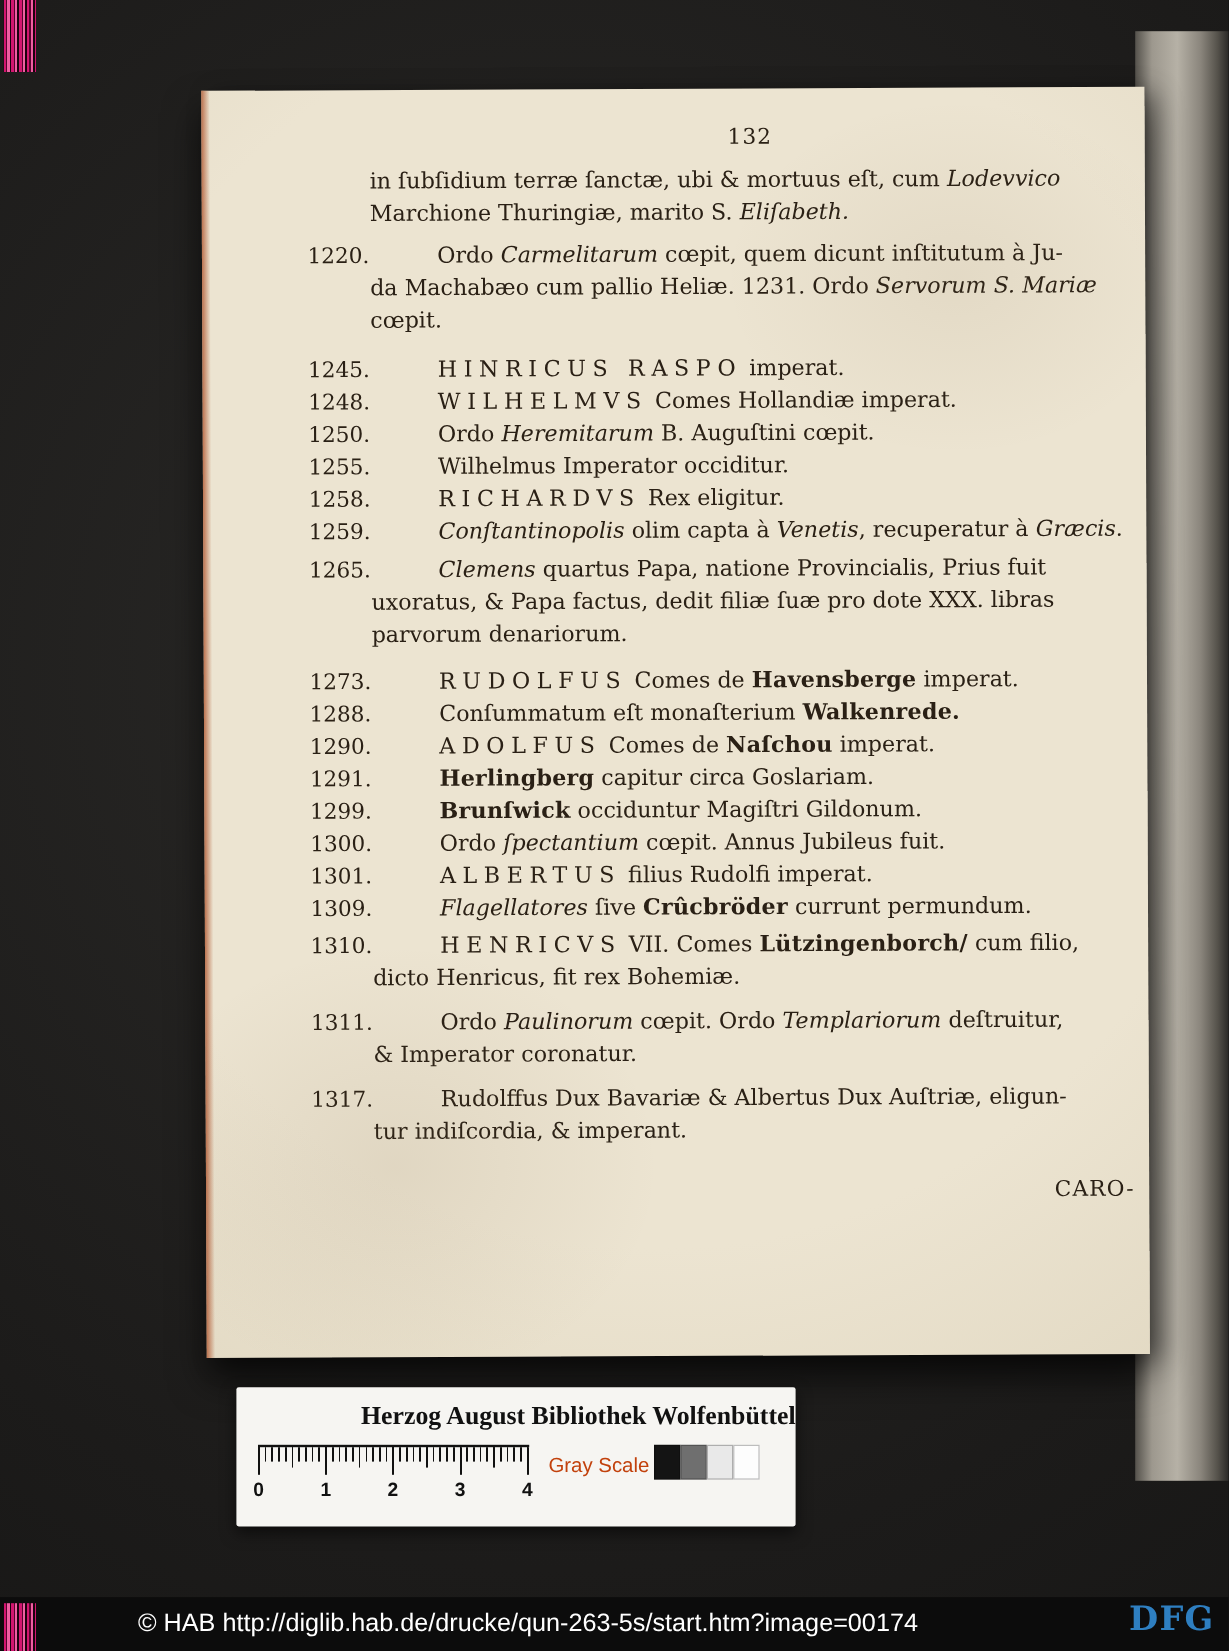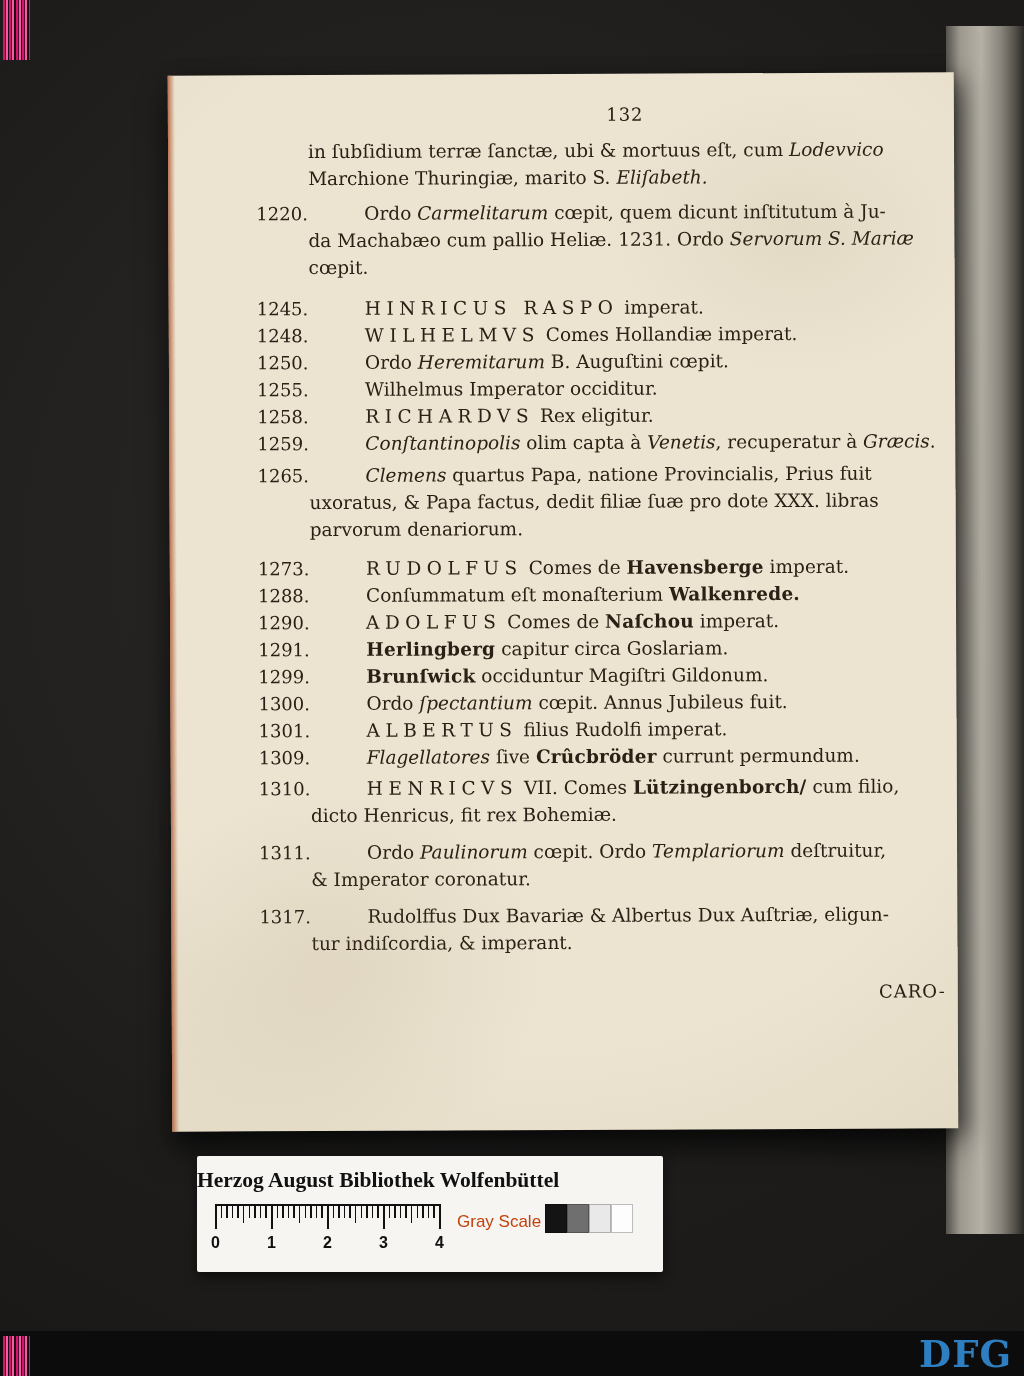--- a/index.html
+++ b/index.html
@@ -56,36 +56,36 @@
   .entries .entry:nth-child(18){margin-top:4px;}
   .entries .entry:nth-child(19){margin-top:10px;}
   .entries .entry:nth-child(20){margin-top:10px;}
   .catchword{margin-top:26px;margin-left:52px;width:634px;text-align:right;padding-right:14px;font-size:18px;letter-spacing:1px;}
   
   .card{
     position:absolute;left:197px;top:1156px;width:466px;height:116px;z-index:10;
     background:#f6f5f2;border-radius:2px;box-shadow:0 5px 12px rgba(0,0,0,.55);
     color:#111;font-family:"Liberation Serif",serif;
   }
-  .card-title{text-align:left;font-weight:bold;font-size:21.5px;margin-top:12px;}
+  .card-title{text-align:right;font-weight:bold;font-size:21.5px;margin-top:12px;}
   .ruler{position:absolute;left:18px;top:48px;width:232px;height:58px;}
   .ticks{position:absolute;left:0;top:0;width:226px;height:24px;border-top:2px solid #111;}
   .ticks div{position:absolute;left:0;top:0;width:100%;}
   .t-minor{height:12px;background:repeating-linear-gradient(90deg,#111 0 1.4px,transparent 1.4px 5.6px);}
   .t-mid{height:17px;background:repeating-linear-gradient(90deg,#111 0 1.4px,transparent 1.4px 28px);}
   .t-cm{height:23px;background:repeating-linear-gradient(90deg,#111 0 1.7px,transparent 1.7px 56px);}
   .ruler-numbers{position:absolute;top:30px;left:0;width:100%;height:20px;font-family:"Liberation Sans",sans-serif;font-size:16px;font-weight:bold;}
   .ruler-numbers span{position:absolute;top:0;}
   .gs-label{position:absolute;left:260px;top:56px;font-family:"Liberation Sans",sans-serif;font-size:17px;color:#c2410c;}
   .gs-patches{position:absolute;left:348px;top:48px;display:flex;}
   .patch{width:20px;height:27px;border:1px solid rgba(0,0,0,.25);margin-right:0;}
   
   .footer{position:absolute;left:0;bottom:0;width:1024px;height:45px;background:#0c0c0c;z-index:20;}
   .footer-text{position:absolute;left:115px;top:10px;color:#fff;font-family:"Liberation Sans",sans-serif;font-size:21px;}
-  .dfg{position:absolute;right:12px;top:1px;color:#2e7fc1;font-weight:bold;font-size:37px;font-family:"DejaVu Serif",serif;letter-spacing:1px;}
+  .dfg{position:absolute;right:12px;top:1px;color:#2e7fc1;font-weight:bold;font-size:28px;font-family:"DejaVu Serif",serif;letter-spacing:1px;}
 </style>
 </head>
 <body>
 
 <div class="stage">
 
   <div class="strip top"></div>
   <div class="strip bottom"></div>
 
   <div class="book-edge"></div>
@@ -246,16 +246,17 @@
     <div class="gs-label">Gray Scale</div>
     <div class="gs-patches">
         <span class="patch" style="background: rgb(20, 20, 20);"></span>
         <span class="patch" style="background: rgb(111, 111, 111);"></span>
         <span class="patch" style="background: rgb(233, 233, 233);"></span>
         <span class="patch" style="background: rgb(253, 253, 253);"></span>
       </div>
   </div>
 
   <div class="footer">
+    <div class="footer-text">© HAB http://diglib.hab.de/drucke/qun-263-5s/start.htm?image=00174</div>
     <div class="dfg">DFG</div>
   </div>
 
 </div>
 
 </body></html>

